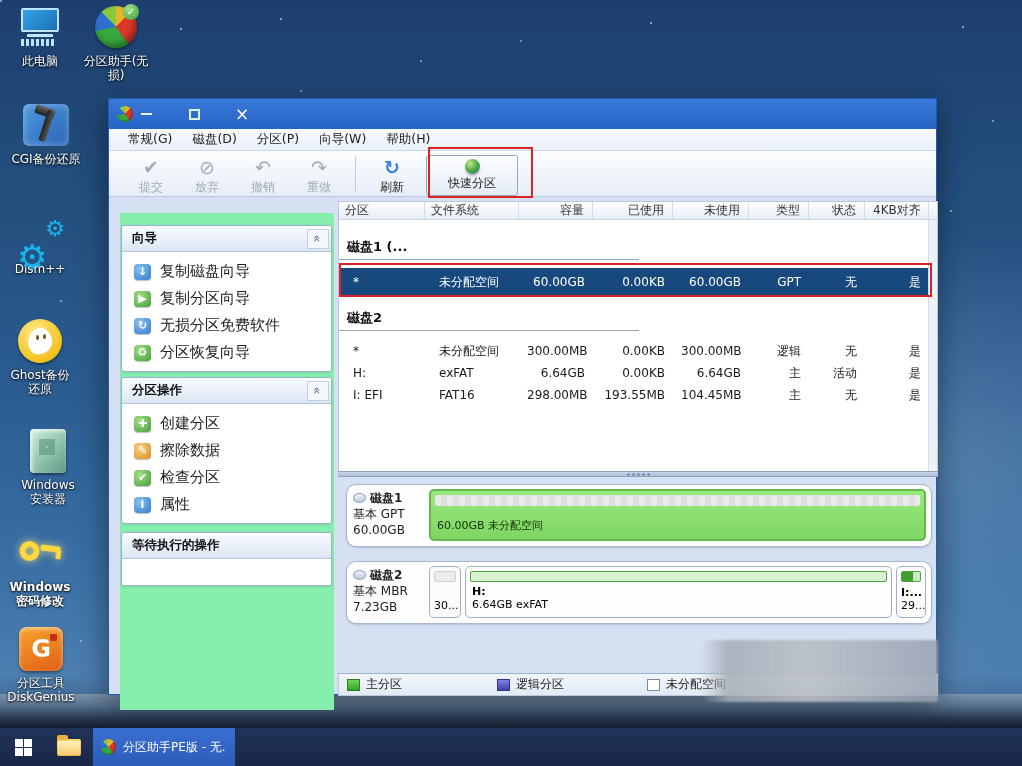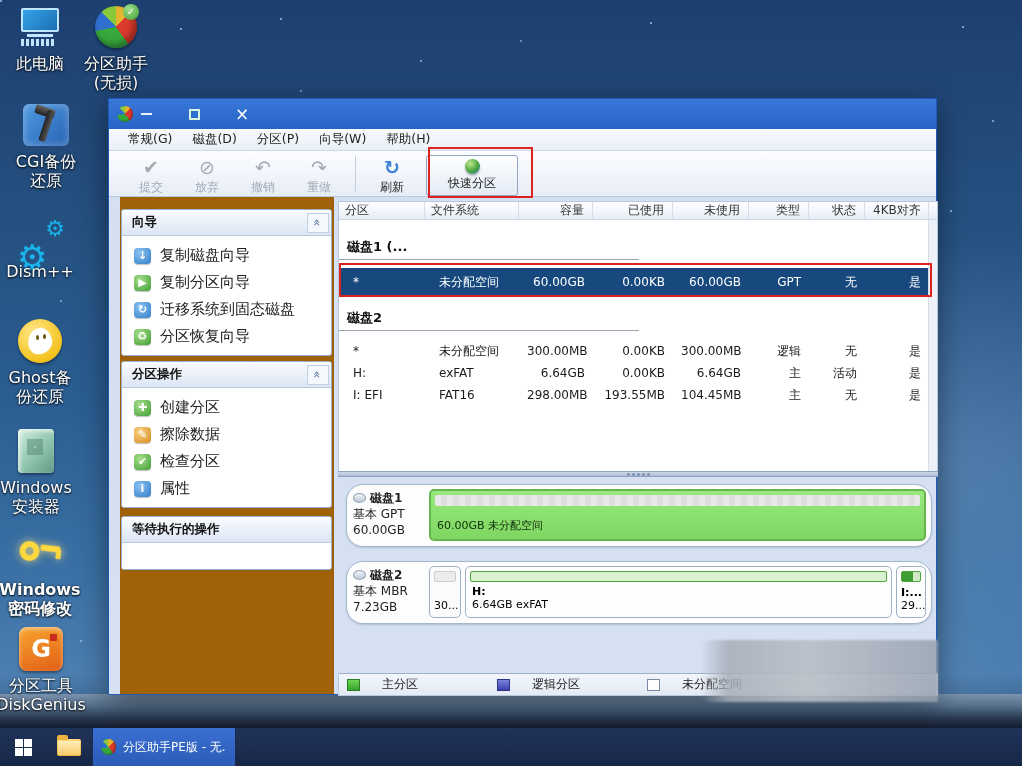--- a/index.html
+++ b/index.html
@@ -12,21 +12,21 @@
   }
   .stars { position:absolute; left:0; top:0; width:2px; height:2px; background:#cfe0f2; border-radius:50%;
     box-shadow: 180px 28px #cfe0f2, 420px 60px #b9cde4, 650px 22px #cfe0f2, 300px 90px #a9c0dc,
       962px 26px #cfe0f2, 992px 120px #b9cde4, 520px 40px #a9c0dc, 60px 300px #b9cde4,
       950px 210px #cfe0f2, 80px 640px #b9cde4, 280px 18px #cfe0f2; opacity:.8; }
   .shore { position:absolute; left:0; top:694px; width:100%; height:34px;
     background:linear-gradient(180deg,#7b93ad 0%,#55708c 35%,#2a3a52 70%,#131c2d 100%); }
 
   
   .dicon { position:absolute; display:flex; flex-direction:column; align-items:center; text-align:center; cursor:default; }
-  .dicon .lbl { margin-top:4px; color:#fff; font-size:16px; line-height:1.2; text-shadow:0 1px 2px rgba(0,0,0,.85),0 0 3px rgba(0,0,0,.6); }
+  .dicon .lbl { margin-top:4px; color:#fff; font-size:12px; line-height:1.2; text-shadow:0 1px 2px rgba(0,0,0,.85),0 0 3px rgba(0,0,0,.6); }
   .ic-box { height:46px; display:flex; align-items:center; justify-content:center; }
   .pc-screen { width:38px; height:24px; border:2px solid #bfe6ff; border-radius:2px; background:linear-gradient(135deg,#35a3e8,#1c6fb4); position:relative; }
   .pc-base { width:26px; height:3px; background:#bfe6ff; margin:2px auto 0; }
   .pc-kbd { width:34px; height:7px; margin-top:2px; background:repeating-linear-gradient(90deg,#bfe6ff 0 3px,transparent 3px 5px); }
   .pie { width:42px; height:42px; border-radius:50%; background:conic-gradient(#e8b62c 0 12%, #d93a2c 12% 40%, #37a93c 40% 72%, #2f6fd0 72% 88%, #88c83a 88% 100%); position:relative; box-shadow:inset -3px -4px 6px rgba(0,0,0,.35),0 2px 3px rgba(0,0,0,.4); }
   .pie-check { position:absolute; right:-2px; top:-2px; width:16px; height:16px; border-radius:50%; background:radial-gradient(circle at 35% 30%,#9fe08a,#3f9c34); color:#fff; font-size:10px; line-height:16px; text-align:center; }
   .pie.small { width:16px; height:16px; box-shadow:inset -1px -1px 2px rgba(0,0,0,.35); }
   .cgi { width:46px; height:42px; border-radius:6px; background:linear-gradient(135deg,#4f9ae0,#2763b4); position:relative; box-shadow:inset 0 0 8px rgba(255,255,255,.35); }
   .hammer-handle { position:absolute; left:20px; top:6px; width:7px; height:32px; background:linear-gradient(90deg,#222,#555); transform:rotate(18deg); border-radius:2px; }
   .hammer-head { position:absolute; left:12px; top:3px; width:20px; height:9px; background:linear-gradient(180deg,#666,#1e1e1e); transform:rotate(18deg); border-radius:2px; }
@@ -67,21 +67,21 @@
   .tool.enabled .tlbl { color:#222;font-family:Liberation Mono, monospace; }
   .tool-sep { width:1px; height:36px; background:#c3cfdf; margin:3px 8px 0; }
   .quickpart { margin-left:6px; margin-top:2px; width:92px; height:41px; border:1px solid #90a6c4; border-radius:3px; background:linear-gradient(180deg,#fdfefe,#e4ebf6); display:flex; flex-direction:column; align-items:center; justify-content:center; gap:1px; }
   .qp-ball { width:15px; height:15px; border-radius:50%; background:radial-gradient(circle at 35% 30%,#bfe890,#47a33c 55%,#2c78c0); box-shadow:0 2px 2px rgba(0,0,0,.25); }
   .quickpart .tlbl { font-size:12px; color:#222; }
   .redbox { position:absolute; border:2px solid #dd2222; pointer-events:none; z-index:9; }
   .redbox.toolbar-hl { left:319px; top:48px; width:105px; height:51px; }
 
   .wbody { position:absolute; left:0; top:98px; right:0; bottom:0; background:#d5e1f3; }
   
-  .sidebar { position:absolute; left:11px; top:0; width:214px; height:100%; background:#a16207; }
+  .sidebar { position:absolute; left:11px; top:16px; width:214px; height:100%; background:#86efac; }
   .panel { position:absolute; left:1px; width:211px; border:1px solid #9ab0cc; border-radius:3px; background:#fff; overflow:hidden; box-shadow:0 1px 2px rgba(60,90,140,.15); }
   .panel-hd { height:26px; background:linear-gradient(180deg,#fafcff,#dbe5f3); border-bottom:1px solid #b9c8dc; display:flex; align-items:center; padding:0 2px 0 10px; }
   .panel-hd .ptitle { font-weight:bold; font-size:12.5px; color:#111; flex:1; }
   .chev { width:22px; height:20px; border:1px solid #c2cfe0; background:#f4f8fc; display:flex; align-items:center; justify-content:center; color:#4a6florida; }
   .chev span { display:inline-block; transform:rotate(90deg); font-size:13px; color:#55729a; }
   .plist { padding:6px 0 5px; }
   .pitem { height:27px; display:flex; align-items:center; gap:9px; padding-left:12px; }
   .pitem .sico { width:17px; height:16px; border-radius:4px; background:linear-gradient(160deg,#eef3f9,#c6d4e6); box-shadow:0 1px 1px rgba(0,0,0,.25); display:flex; align-items:center; justify-content:center; font-size:11px; font-weight:bold; }
   .pitem .silbl { font-size:15px; color:#222; }
   .sico.c-blue { color:#fff; background:radial-gradient(circle at 35% 30%,#8cc4f2,#2f7cc8); }
@@ -106,21 +106,21 @@
   .trow.selected { height:28px; background:#17497f; margin-top:8px; }
   .trow.selected .td { color:#fff; }
   .rows-gap { height:9px; }
   .redbox.row-hl { left:1px; top:62px; width:593px; height:34px; }
 
   .splitter { position:absolute; left:0; top:270px; width:600px; height:6px; background:linear-gradient(180deg,#c9d6e8,#aebfd6); border-top:1px solid #8fa3c0; border-bottom:1px solid #8fa3c0; display:flex; align-items:center; justify-content:center; gap:2px; }
   .splitter i { width:3px; height:3px; background:#7c90b2; border-radius:50%; display:block; }
 
   
   .graphs { position:absolute; left:0; top:276px; width:600px; height:196px; }
-  .diskcard { position:absolute; left:8px; width:586px; height:63px; background:#fdfdfe; border:1px solid #a7b7cc; border-radius:17px; box-shadow:0 1px 2px rgba(70,95,135,.25); display:flex; }
+  .diskcard { position:absolute; left:8px; width:586px; height:63px; background:#fdfdfe; border:1px solid #a7b7cc; border-radius:10px; box-shadow:0 1px 2px rgba(70,95,135,.25); display:flex; }
   .dc1 { top:7px; } .dc2 { top:84px; }
   .dinfo { width:82px; padding:5px 0 0 6px; font-size:12px; color:#222; line-height:1.35; }
   .dinfo .dname { font-weight:bold; display:flex; align-items:center; gap:4px; }
   .disc { width:13px; height:10px; border-radius:50%; background:linear-gradient(180deg,#f2f5f9,#bcc8d6); border:1px solid #93a3b5; }
   .segarea { flex:1; display:flex; gap:4px; padding:4px 5px 5px 0; }
   .seg { border-radius:5px; position:relative; font-size:11px; }
   .seg .strip { position:absolute; left:4px; right:4px; top:4px; height:11px; border-radius:2px; }
   .seg .slbl { position:absolute; left:6px; bottom:6px; white-space:nowrap; }
   .seg .slbl b { display:block; font-weight:bold; }
   .seg-green { flex:1; background:linear-gradient(180deg,#97e97c,#7fd662); border:2px solid #67b54e; }
@@ -129,21 +129,21 @@
   .seg-un { width:32px; background:#fbfbfb; border:1px solid #9fb0c6; }
   .seg-un .strip { background:#ececec; border:1px solid #cfcfcf; }
   .seg-main { flex:1; background:#fdfdfd; border:1px solid #9fb0c6; }
   .seg-main .strip { background:#d9f2cf; border:1px solid #4ea63c; }
   .seg-sm { width:30px; background:#fdfdfd; border:1px solid #9fb0c6; }
   .seg-sm .strip { background:linear-gradient(90deg,#3f9e33 0 60%,#cdeac2 60%); border:1px solid #4ea63c; }
   .seg .slbl.tiny { left:4px; bottom:5px; }
 
   
   .legend { position:absolute; left:0; top:472px; width:600px; height:23px; background:linear-gradient(180deg,#f2f6fb,#e2eaf4); border:1px solid #b9c8dc; border-top:1px solid #9fb2ca; display:flex; align-items:center; padding-left:8px; }
-  .litem { width:150px; display:flex; align-items:center; gap:22px;font-family:Liberation Serif, serif; }
+  .litem { width:150px; display:flex; align-items:center; gap:6px;font-family:Liberation Serif, serif; }
   .lchip { width:13px; height:12px; border:1px solid #7a8aa0; }
   .lchip.green { background:linear-gradient(180deg,#6fd653,#35a32c); border-color:#2d7a24; }
   .lchip.blue { background:linear-gradient(180deg,#7d82dd,#3c42ad); border-color:#2f3488; }
   .lchip.white { background:#fdfdfd; }
   .litem .llbl { font-size:12px; color:#222; }
 
   .smudge { position:absolute; left:700px; top:640px; width:238px; height:62px; z-index:20;
     background:linear-gradient(90deg,rgba(150,158,170,0) 0,rgba(165,172,182,.85) 12%,rgba(185,190,198,.9) 45%,rgba(150,160,175,.85) 100%);
     border-radius:10px 0 0 10px; filter:blur(1px); }
 
@@ -205,21 +205,21 @@
   <div class="dicon" style="left:6px; top:318px; width:68px;">
     <div class="ic-box">
         <div class="ghost">
           <div class="ghost-body"></div>
           <div class="ghost-eye" style="left:18px;top:16px;"></div>
           <div class="ghost-eye" style="left:25px;top:15px;"></div>
         </div>
       </div>
     <div class="lbl">Ghost备份还原</div>
   </div>
-  <div class="dicon" style="left:4px; top:428px; width:64px;">
+  <div class="dicon" style="left:16px; top:428px; width:64px;">
     <div class="ic-box">
         <div class="winbox"></div>
       </div>
     <div class="lbl">Windows安装器</div>
   </div>
   <div class="dicon" style="left:6px; top:530px; width:68px;font-weight:bold;">
     <div class="ic-box">
         <div class="keywrap">
           <div class="key-ring"></div>
           <div class="key-stem"></div>
@@ -300,21 +300,21 @@
             <div class="pitem">
               <span class="sico c-blue">↓</span>
               <span class="silbl">复制磁盘向导</span>
             </div>
             <div class="pitem">
               <span class="sico c-green">▶</span>
               <span class="silbl">复制分区向导</span>
             </div>
             <div class="pitem">
               <span class="sico c-blue">↻</span>
-              <span class="silbl">迁移系统到固态磁盘</span>
+              <span class="silbl">无损分区免费软件</span>
             </div>
             <div class="pitem">
               <span class="sico c-green">♻</span>
               <span class="silbl">分区恢复向导</span>
             </div>
           </div>
         </div>
 
         <div class="panel" style="top:164px;">
           <div class="panel-hd">

